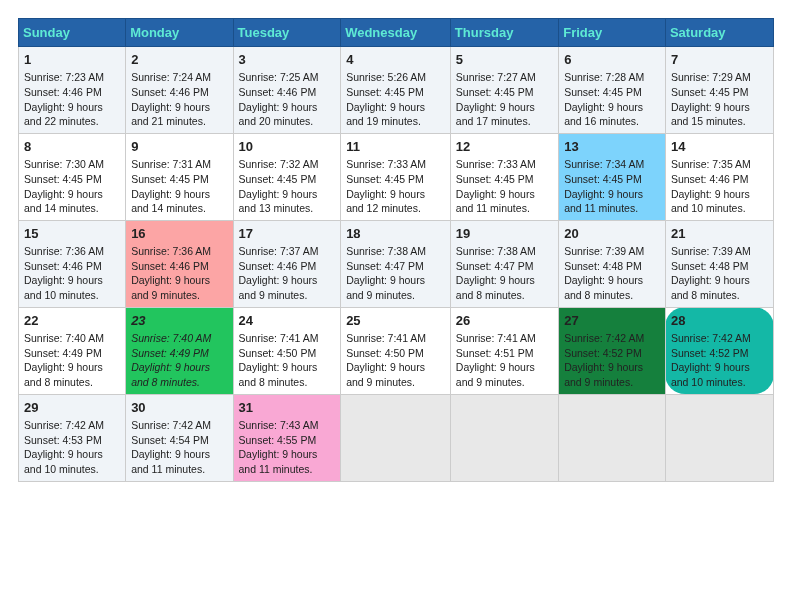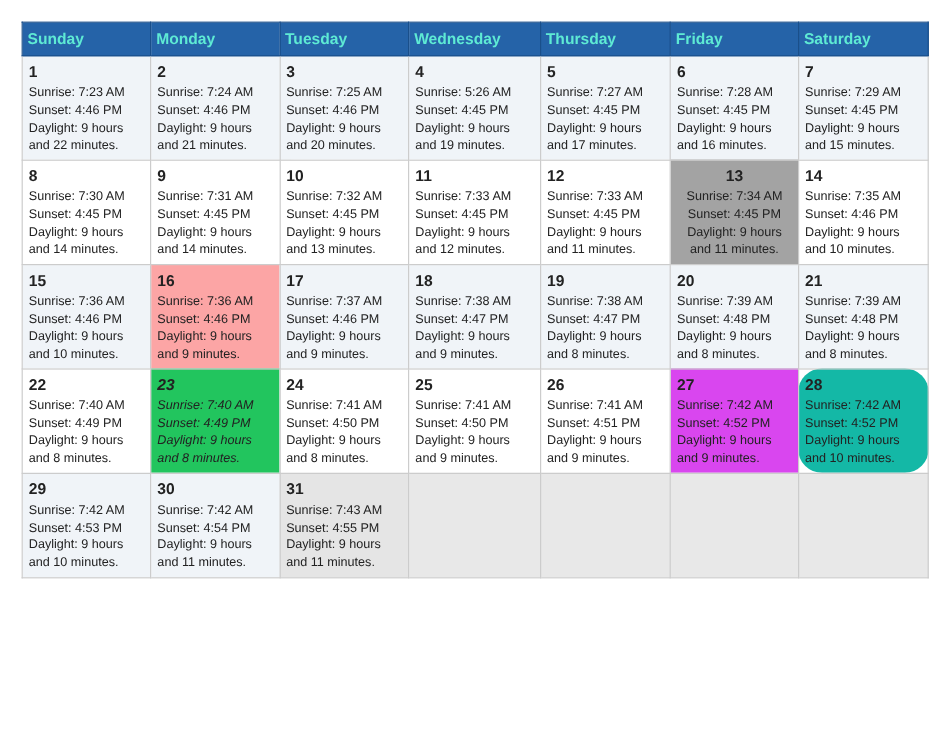--- a/index.html
+++ b/index.html
@@ -115,45 +115,45 @@
           <td style="background: rgb(240, 244, 248);"><span class="day-num">5</span><span>Sunrise: 7:27 AM</span><br><span>Sunset: 4:45 PM</span><br><span>Daylight: 9 hours and 17 minutes.</span></td>
           <td style="background: rgb(240, 244, 248);"><span class="day-num">6</span><span>Sunrise: 7:28 AM</span><br><span>Sunset: 4:45 PM</span><br><span>Daylight: 9 hours and 16 minutes.</span></td>
           <td style="background: rgb(240, 244, 248);"><span class="day-num">7</span><span>Sunrise: 7:29 AM</span><br><span>Sunset: 4:45 PM</span><br><span>Daylight: 9 hours and 15 minutes.</span></td>
         </tr>
         <tr>
           <td style="background: rgb(255, 255, 255);"><span class="day-num">8</span><span>Sunrise: 7:30 AM</span><br><span>Sunset: 4:45 PM</span><br><span>Daylight: 9 hours and 14 minutes.</span></td>
           <td style="background: rgb(255, 255, 255);"><span class="day-num">9</span><span>Sunrise: 7:31 AM</span><br><span>Sunset: 4:45 PM</span><br><span>Daylight: 9 hours and 14 minutes.</span></td>
           <td style="background: rgb(255, 255, 255); border-radius: 12px;"><span class="day-num">10</span><span>Sunrise: 7:32 AM</span><br><span>Sunset: 4:45 PM</span><br><span>Daylight: 9 hours and 13 minutes.</span></td>
           <td style="background: rgb(255, 255, 255);"><span class="day-num">11</span><span>Sunrise: 7:33 AM</span><br><span>Sunset: 4:45 PM</span><br><span>Daylight: 9 hours and 12 minutes.</span></td>
           <td style="background: rgb(255, 255, 255);"><span class="day-num">12</span><span>Sunrise: 7:33 AM</span><br><span>Sunset: 4:45 PM</span><br><span>Daylight: 9 hours and 11 minutes.</span></td>
-          <td style="background: #a3a3a3; text-align: center;"><span class="day-num">13</span><span>Sunrise: 7:34 AM</span><br><span>Sunset: 4:45 PM</span><br><span>Daylight: 9 hours and 11 minutes.</span></td>
+          <td style="background: #7dd3fc;"><span class="day-num">13</span><span>Sunrise: 7:34 AM</span><br><span>Sunset: 4:45 PM</span><br><span>Daylight: 9 hours and 11 minutes.</span></td>
           <td style="background: rgb(255, 255, 255);"><span class="day-num">14</span><span>Sunrise: 7:35 AM</span><br><span>Sunset: 4:46 PM</span><br><span>Daylight: 9 hours and 10 minutes.</span></td>
         </tr>
         <tr>
           <td style="background: rgb(240, 244, 248);"><span class="day-num">15</span><span>Sunrise: 7:36 AM</span><br><span>Sunset: 4:46 PM</span><br><span>Daylight: 9 hours and 10 minutes.</span></td>
           <td style="background: #fca5a5; margin-left: 25px;"><span class="day-num">16</span><span>Sunrise: 7:36 AM</span><br><span>Sunset: 4:46 PM</span><br><span>Daylight: 9 hours and 9 minutes.</span></td>
           <td style="background: rgb(240, 244, 248);"><span class="day-num">17</span><span>Sunrise: 7:37 AM</span><br><span>Sunset: 4:46 PM</span><br><span>Daylight: 9 hours and 9 minutes.</span></td>
           <td style="background: rgb(240, 244, 248);"><span class="day-num">18</span><span>Sunrise: 7:38 AM</span><br><span>Sunset: 4:47 PM</span><br><span>Daylight: 9 hours and 9 minutes.</span></td>
           <td style="background: rgb(240, 244, 248);"><span class="day-num">19</span><span>Sunrise: 7:38 AM</span><br><span>Sunset: 4:47 PM</span><br><span>Daylight: 9 hours and 8 minutes.</span></td>
           <td style="background: rgb(240, 244, 248);"><span class="day-num">20</span><span>Sunrise: 7:39 AM</span><br><span>Sunset: 4:48 PM</span><br><span>Daylight: 9 hours and 8 minutes.</span></td>
           <td style="background: rgb(240, 244, 248);"><span class="day-num">21</span><span>Sunrise: 7:39 AM</span><br><span>Sunset: 4:48 PM</span><br><span>Daylight: 9 hours and 8 minutes.</span></td>
         </tr>
         <tr>
           <td style="background: rgb(255, 255, 255);"><span class="day-num">22</span><span>Sunrise: 7:40 AM</span><br><span>Sunset: 4:49 PM</span><br><span>Daylight: 9 hours and 8 minutes.</span></td>
           <td style="background: #22c55e; font-style: italic;"><span class="day-num">23</span><span>Sunrise: 7:40 AM</span><br><span>Sunset: 4:49 PM</span><br><span>Daylight: 9 hours and 8 minutes.</span></td>
           <td style="background: rgb(255, 255, 255);"><span class="day-num">24</span><span>Sunrise: 7:41 AM</span><br><span>Sunset: 4:50 PM</span><br><span>Daylight: 9 hours and 8 minutes.</span></td>
           <td style="background: rgb(255, 255, 255);"><span class="day-num">25</span><span>Sunrise: 7:41 AM</span><br><span>Sunset: 4:50 PM</span><br><span>Daylight: 9 hours and 9 minutes.</span></td>
           <td style="background: rgb(255, 255, 255); border-radius: 17px;"><span class="day-num">26</span><span>Sunrise: 7:41 AM</span><br><span>Sunset: 4:51 PM</span><br><span>Daylight: 9 hours and 9 minutes.</span></td>
-          <td style="background: #d946ef; margin-top: 36px;"><span class="day-num">27</span><span>Sunrise: 7:42 AM</span><br><span>Sunset: 4:52 PM</span><br><span>Daylight: 9 hours and 9 minutes.</span></td>
+          <td style="background: #15803d; margin-top: 36px;"><span class="day-num">27</span><span>Sunrise: 7:42 AM</span><br><span>Sunset: 4:52 PM</span><br><span>Daylight: 9 hours and 9 minutes.</span></td>
           <td style="background: #14b8a6; border-radius: 20px;"><span class="day-num">28</span><span>Sunrise: 7:42 AM</span><br><span>Sunset: 4:52 PM</span><br><span>Daylight: 9 hours and 10 minutes.</span></td>
         </tr>
         <tr>
           <td style="background: rgb(240, 244, 248);"><span class="day-num">29</span><span>Sunrise: 7:42 AM</span><br><span>Sunset: 4:53 PM</span><br><span>Daylight: 9 hours and 10 minutes.</span></td>
           <td style="background: rgb(240, 244, 248);"><span class="day-num">30</span><span>Sunrise: 7:42 AM</span><br><span>Sunset: 4:54 PM</span><br><span>Daylight: 9 hours and 11 minutes.</span></td>
-          <td style="background: #e5e5e5;"><span class="day-num">31</span><span>Sunrise: 7:43 AM</span><br><span>Sunset: 4:55 PM</span><br><span>Daylight: 9 hours and 11 minutes.</span></td>
+          <td style="background: #f9a8d4;"><span class="day-num">31</span><span>Sunrise: 7:43 AM</span><br><span>Sunset: 4:55 PM</span><br><span>Daylight: 9 hours and 11 minutes.</span></td>
           <td class="cell-empty"></td>
           <td class="cell-empty"></td>
           <td class="cell-empty"></td>
           <td class="cell-empty"></td>
         </tr>
       </tbody>
   </table>
 </div>
 
 </body></html>

